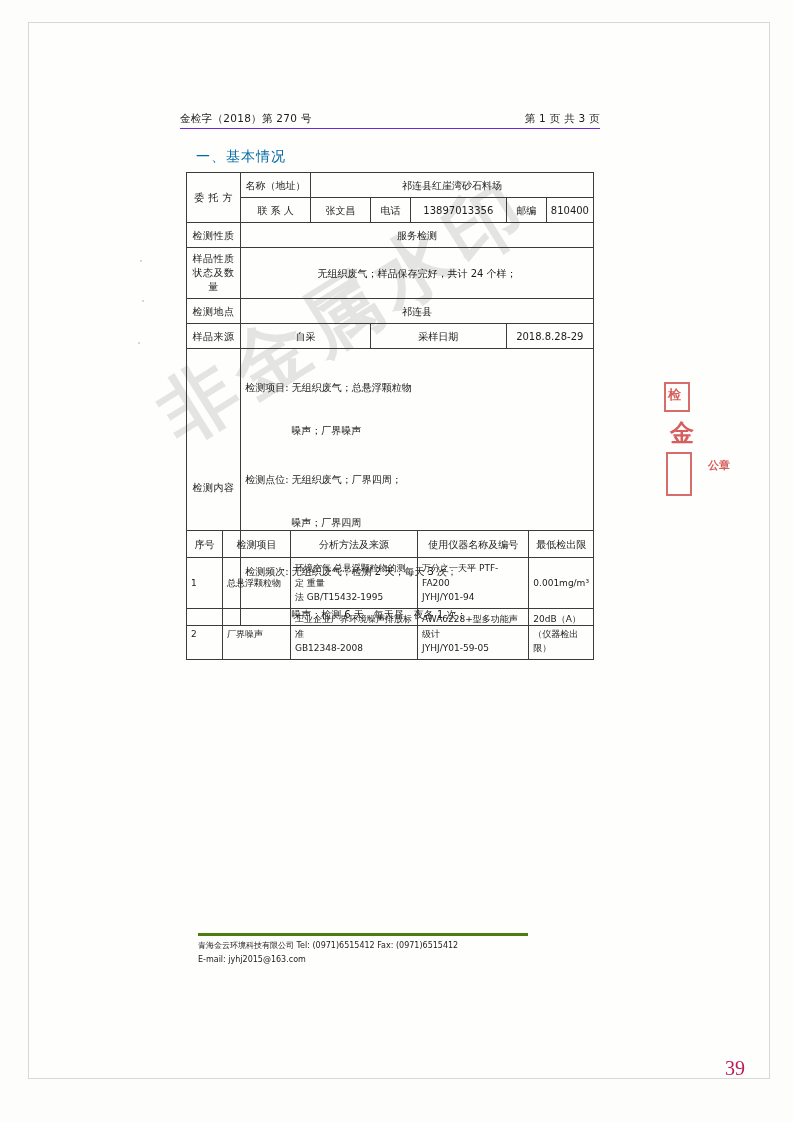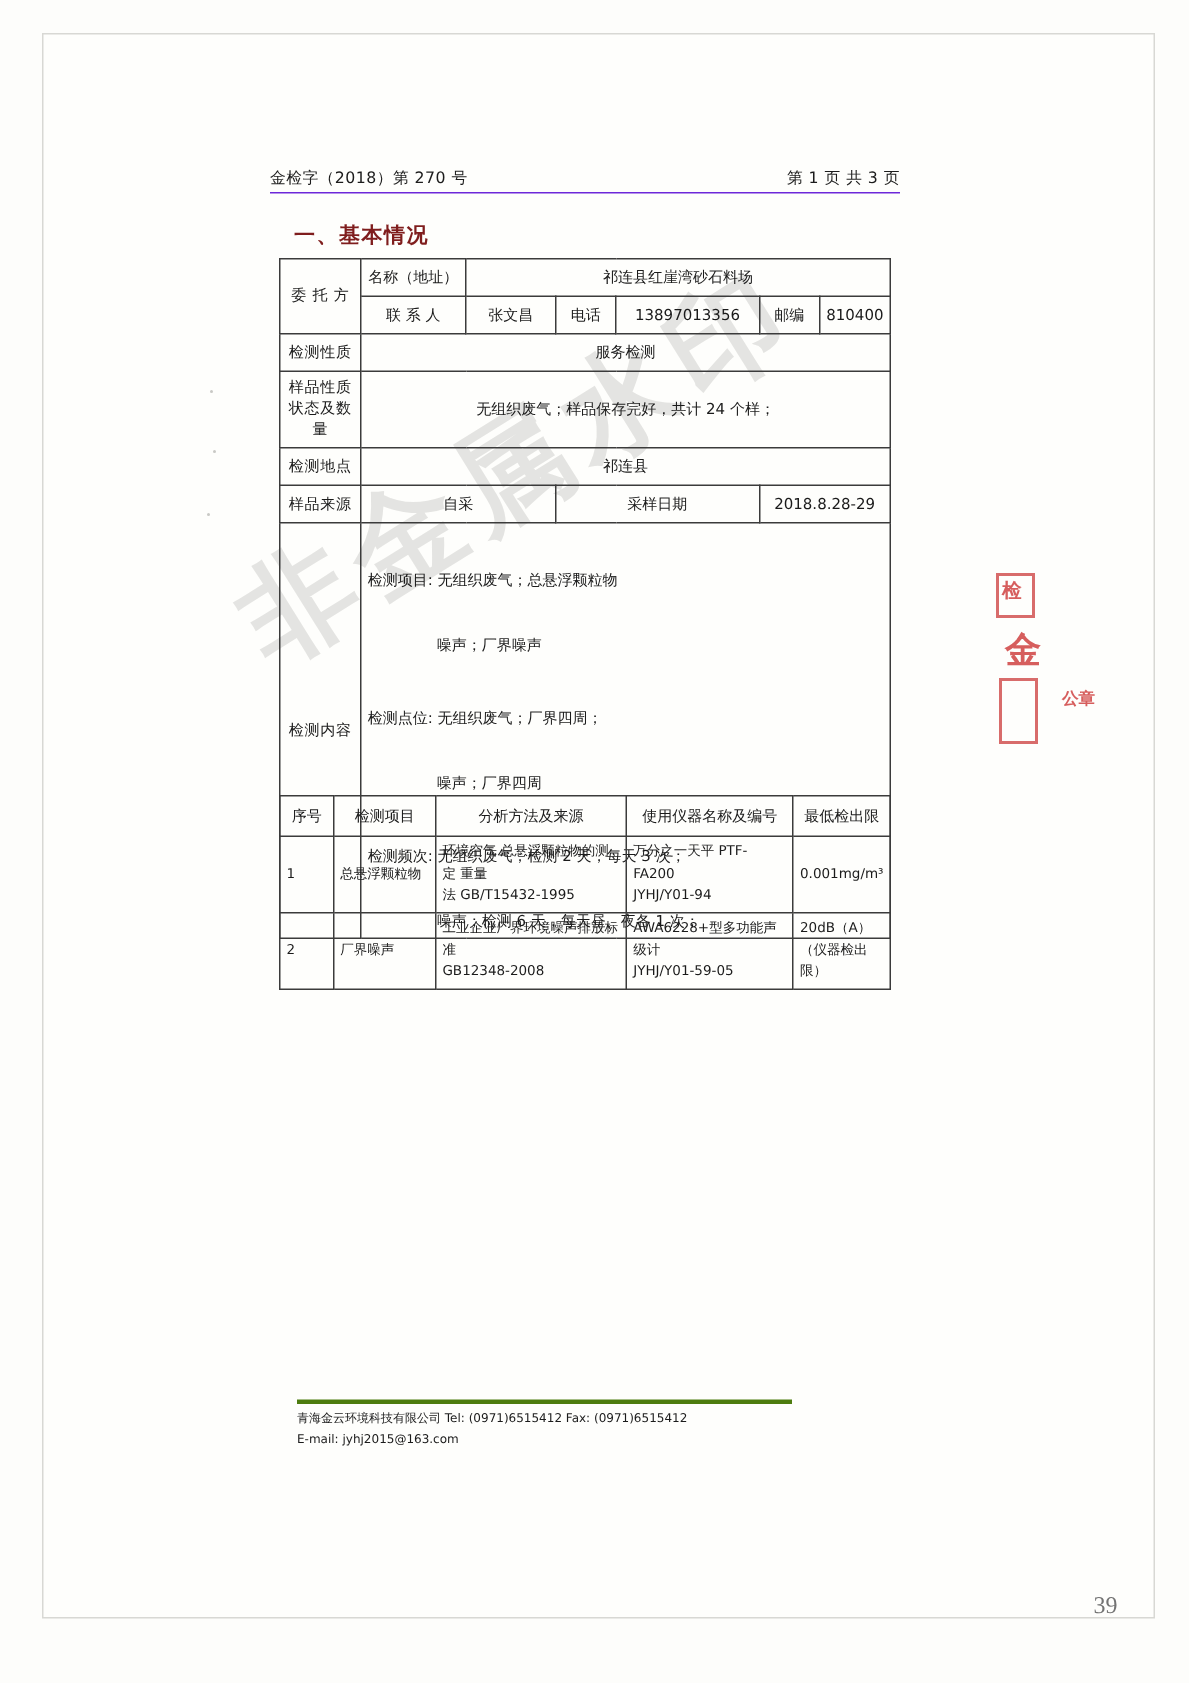--- a/index.html
+++ b/index.html
@@ -42,23 +42,23 @@
     align-items: flex-end;
     border-bottom: 1px solid #6d28d9;
     padding-bottom: 2px;
   }
   .doc-header .left { letter-spacing: .3px; }
   .doc-header .right { letter-spacing: .3px; }
 
   
   .sec-title {
     position: absolute;
-    font-weight: bold;
+    font-weight: normal;
     font-size: 14px;
-    color: #7f1d1d;
+    color: #0369a1;
     letter-spacing: 1px;
   }
   #sec1 { left: 196px; top: 148px; }
   #sec2 { left: 196px; top: 505px; }
 
   table.grid {
     position: absolute;
     border-collapse: collapse;
     font-size: 10px;
     color: #1b1b1b;
@@ -111,22 +111,22 @@
     color: #1b1b1b;
     line-height: 1.8;
     border-top: 3px solid #4d7c0f;
     padding-top: 3px;
     width: 330px;
   }
   .page-number {
     position: absolute;
     right: 48px;
     bottom: 42px;
-    font-size: 16px;
-    color: #737373;
+    font-size: 20px;
+    color: #be185d;
     font-family: "Liberation Serif", serif;
   }
 
   
   .watermark {
     position: absolute;
     left: 140px;
     top: 380px;
     font-size: 76px;
     color: rgba(170,170,165,0.30);

